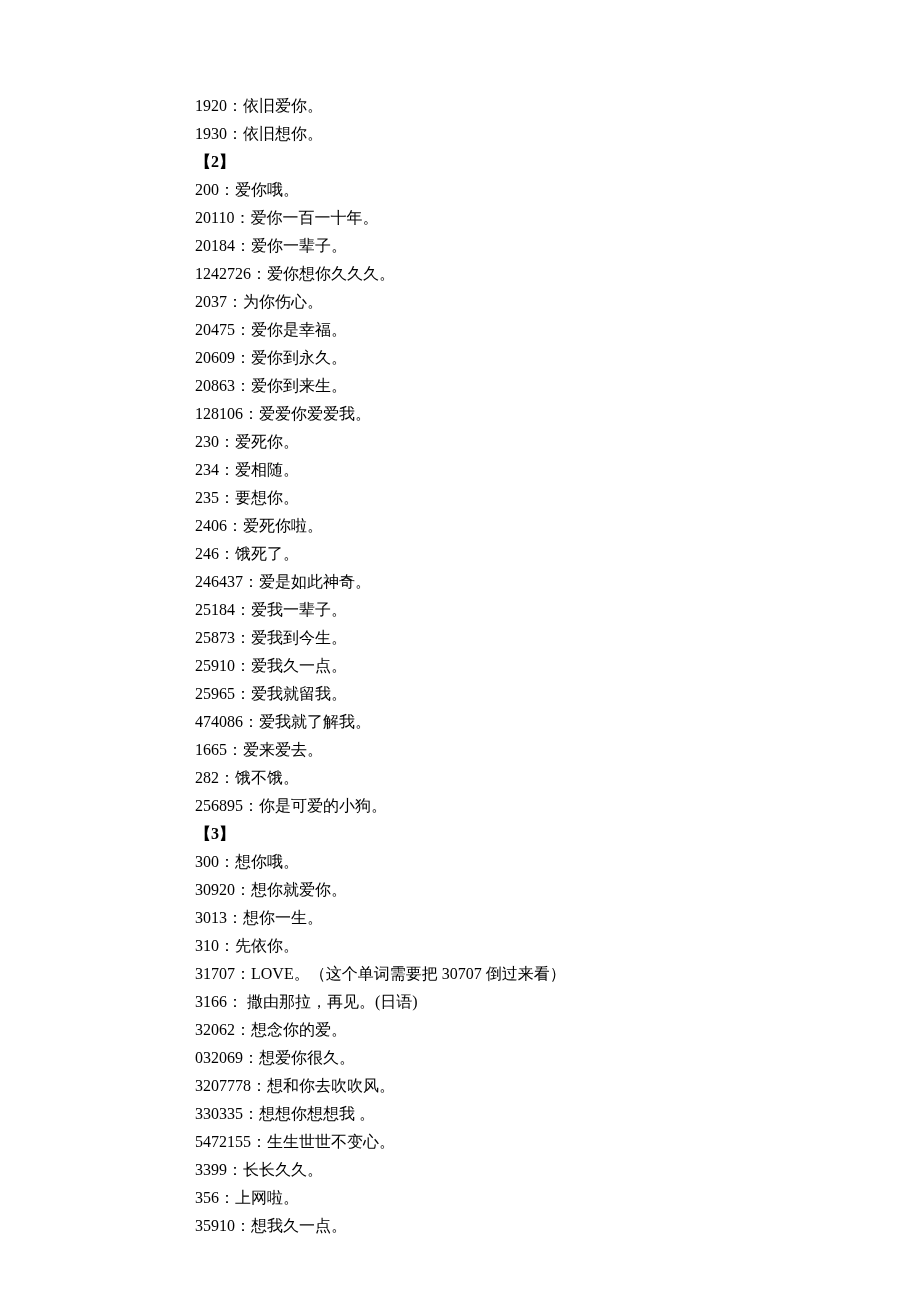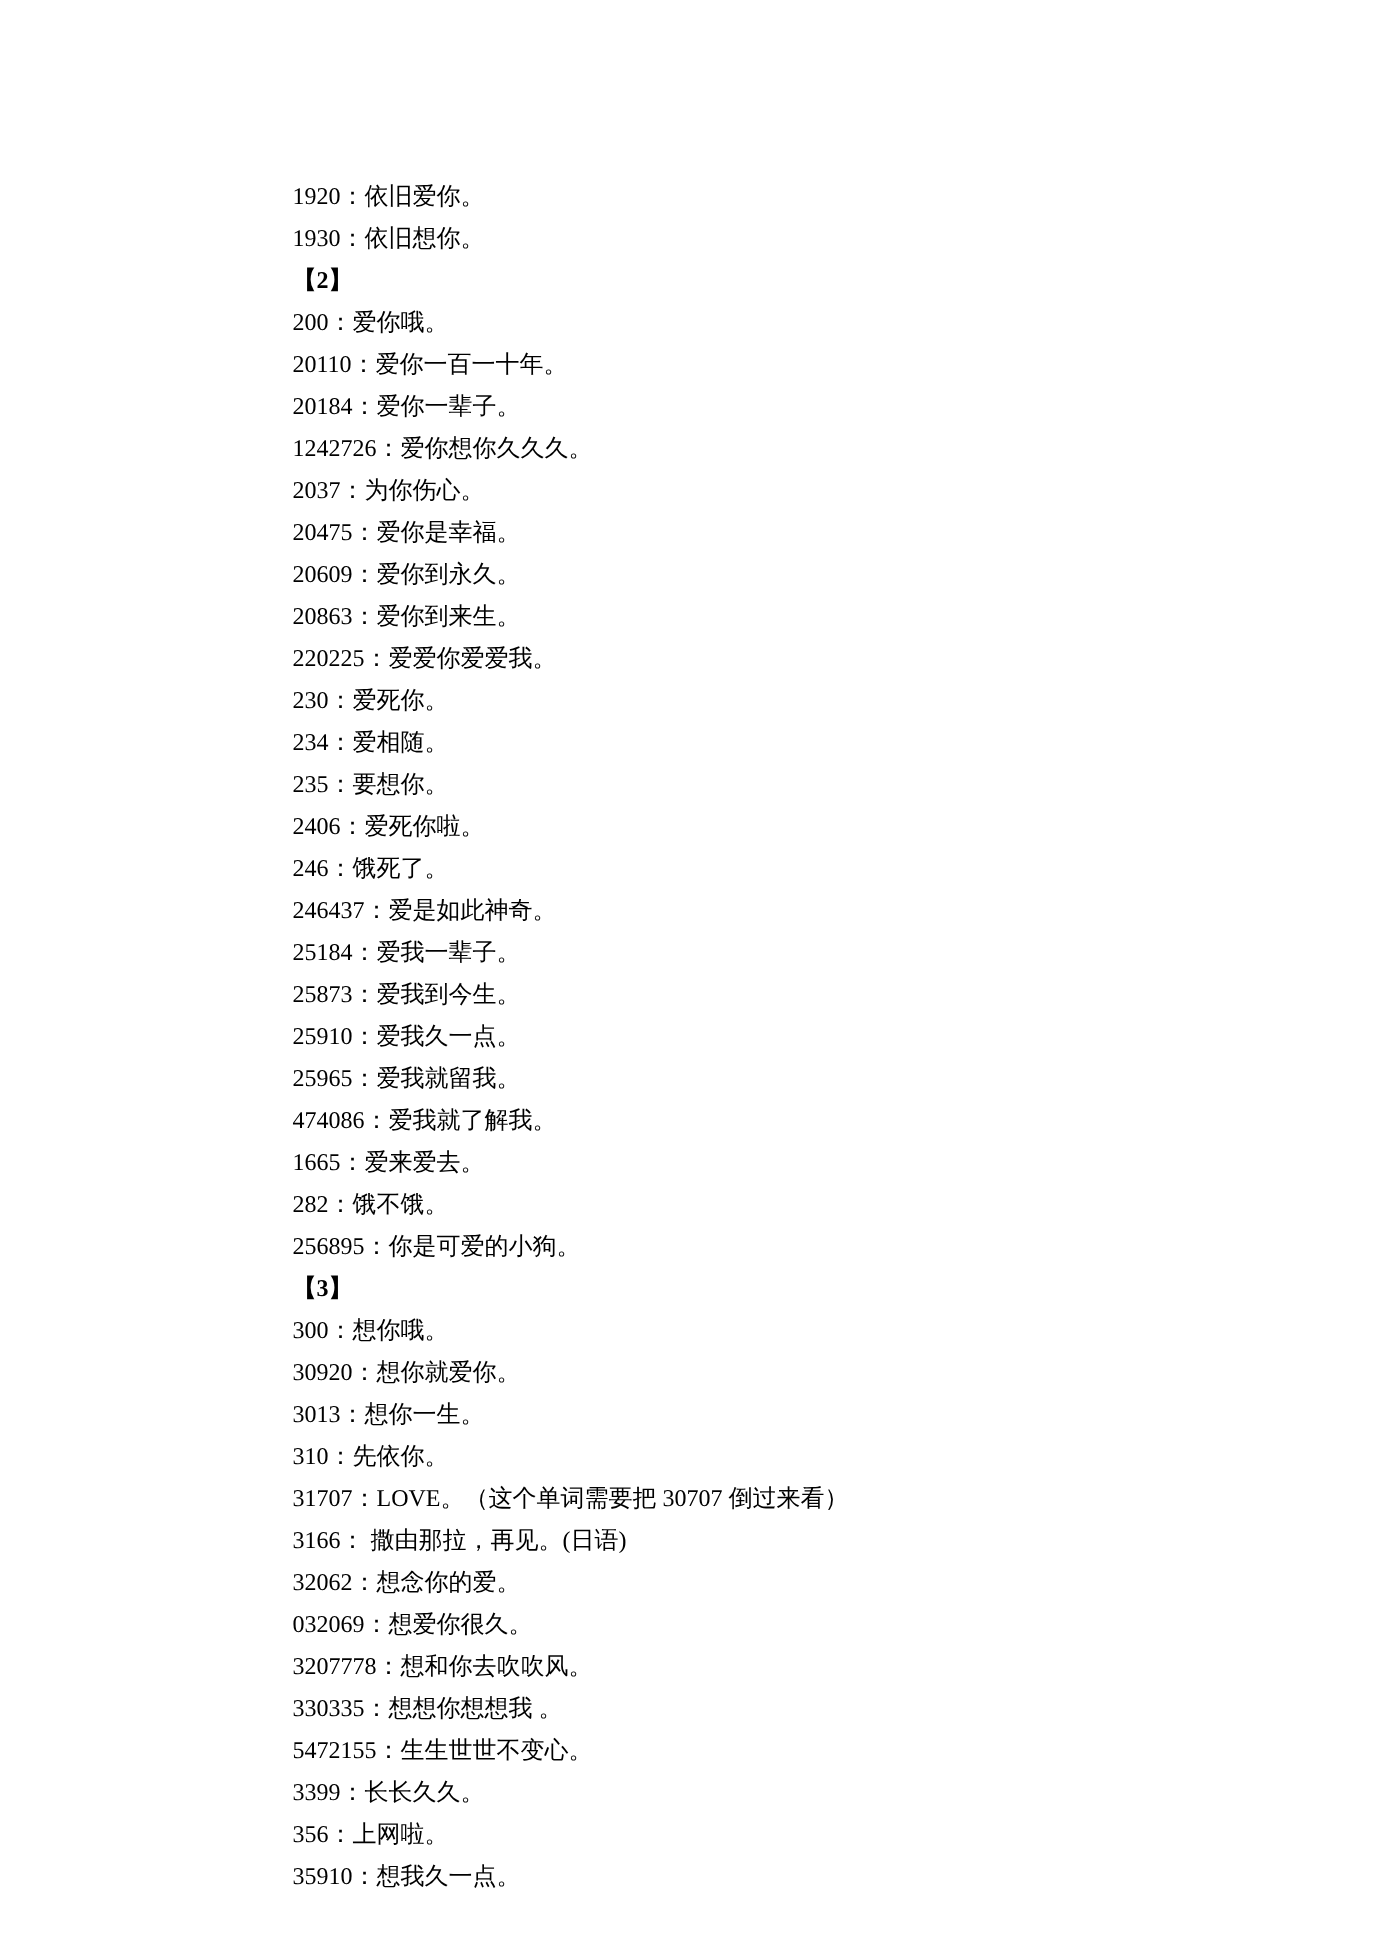--- a/index.html
+++ b/index.html
@@ -8,21 +8,21 @@
     background: #ffffff;
     font-family: "SimSun", "Songti SC", serif;
     font-size: 16px;
     color: #000000;
     line-height: 1.75;
   }
   .page {
     width: 920px;
     min-height: 1302px;
     box-sizing: border-box;
-    padding: 118px 0 0 195px;
+    padding: 92px 0 0 195px;
   }
   .line {
     white-space: pre;
   }
   .header {
     font-weight: bold;
   }
 </style>
 </head>
 <body>
@@ -32,21 +32,21 @@
     <div class="line">1930：依旧想你。</div>
     <div class="line header">【2】</div>
     <div class="line">200：爱你哦。</div>
     <div class="line">20110：爱你一百一十年。</div>
     <div class="line">20184：爱你一辈子。</div>
     <div class="line">1242726：爱你想你久久久。</div>
     <div class="line">2037：为你伤心。</div>
     <div class="line">20475：爱你是幸福。</div>
     <div class="line">20609：爱你到永久。</div>
     <div class="line">20863：爱你到来生。</div>
-    <div class="line">220225：爱爱你爱爱我。</div>
+    <div class="line">128106：爱爱你爱爱我。</div>
     <div class="line">230：爱死你。</div>
     <div class="line">234：爱相随。</div>
     <div class="line">235：要想你。</div>
     <div class="line">2406：爱死你啦。</div>
     <div class="line">246：饿死了。</div>
     <div class="line">246437：爱是如此神奇。</div>
     <div class="line">25184：爱我一辈子。</div>
     <div class="line">25873：爱我到今生。</div>
     <div class="line">25910：爱我久一点。</div>
     <div class="line">25965：爱我就留我。</div>

